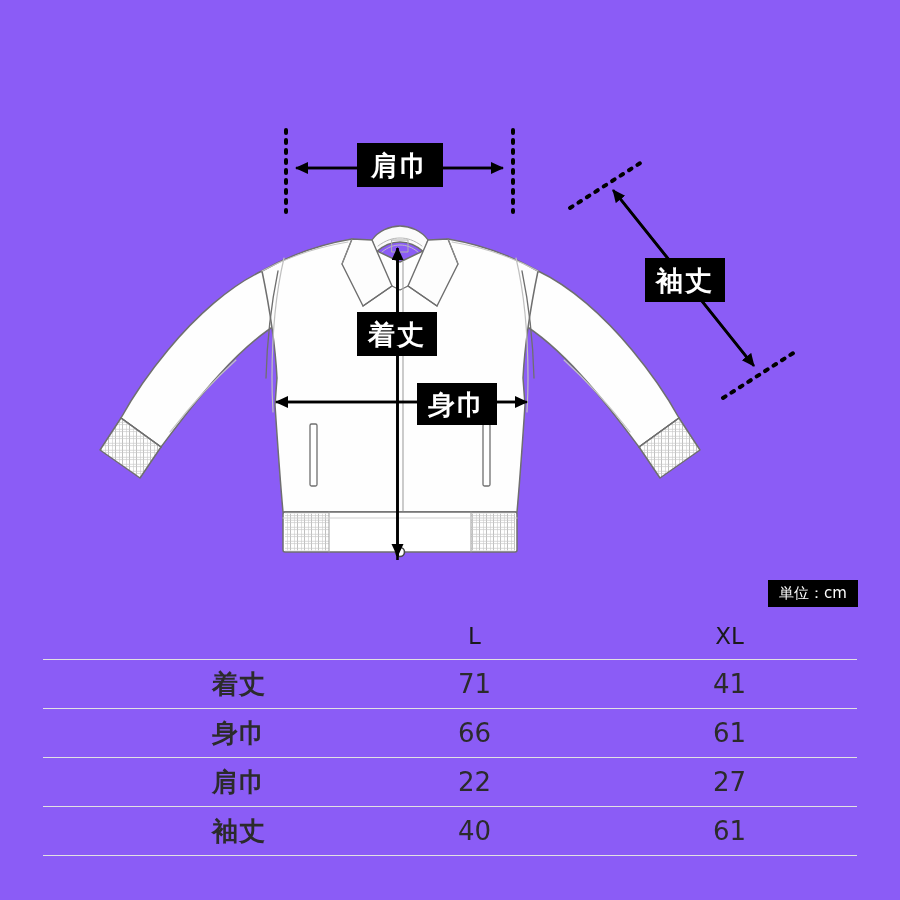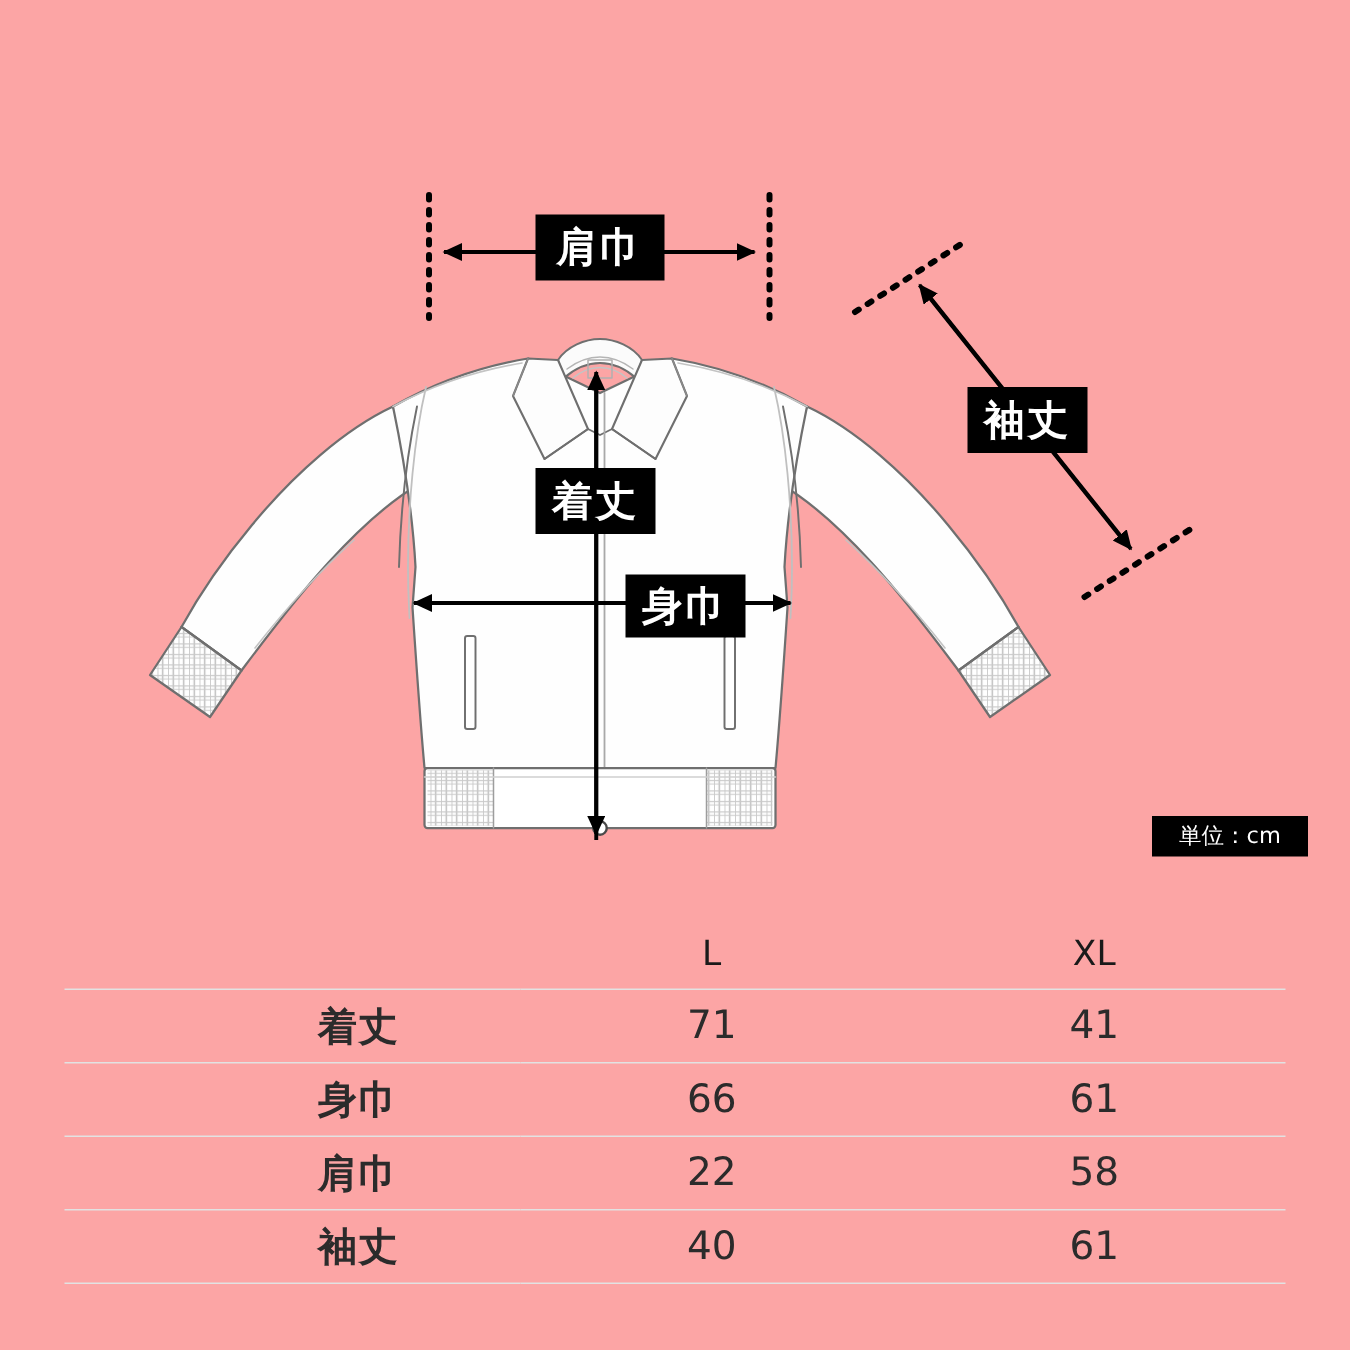--- a/index.html
+++ b/index.html
@@ -13,21 +13,21 @@
     height: 900px;
     font-family: "Liberation Sans", "DejaVu Sans", sans-serif;
     color: #1a1a1a;
     position: relative;
     overflow: hidden;
   }
   #page {
     position: relative;
     width: 900px;
     height: 900px;
-    background: #fca5a5;
+    background: #8b5cf6;
   }
 
   
   #diagram {
     position: absolute;
     left: 0;
     top: 0;
     width: 900px;
     height: 600px;
   }
@@ -50,21 +50,21 @@
     line-height: 1;
     display: flex;
     align-items: center;
     justify-content: center;
   }
   .chip-kata     { left: 357px; top: 143px;  width: 86px;  height: 44px; font-size: 27px; }
   .chip-kitake   { left: 357px; top: 312px;  width: 80px;  height: 44px; font-size: 27px; }
   .chip-mihaba   { left: 417px; top: 383px;  width: 80px;  height: 42px; font-size: 27px; }
   .chip-sodetake { left: 645px; top: 258px;  width: 80px;  height: 44px; font-size: 27px; }
   .chip-unit {
-    left: 768px; top: 544px; width: 104px; height: 27px;
+    left: 768px; top: 580px; width: 90px; height: 27px;
     font-size: 15px; font-weight: 400; letter-spacing: 0px;
   }
 
   
   #sizetable {
     position: absolute;
     left: 43px;
     top: 612px;
     width: 814px;
     border-collapse: collapse;
@@ -264,21 +264,21 @@
       <tr>
         <td class="cell-label">身巾</td>
         <td></td>
         <td class="cell-val">66</td>
         <td class="cell-val">61</td>
       </tr>
       <tr>
         <td class="cell-label">肩巾</td>
         <td></td>
         <td class="cell-val">22</td>
-        <td class="cell-val">58</td>
+        <td class="cell-val">27</td>
       </tr>
       <tr>
         <td class="cell-label">袖丈</td>
         <td></td>
         <td class="cell-val">40</td>
         <td class="cell-val">61</td>
       </tr>
     </tbody>
   </table>
 

